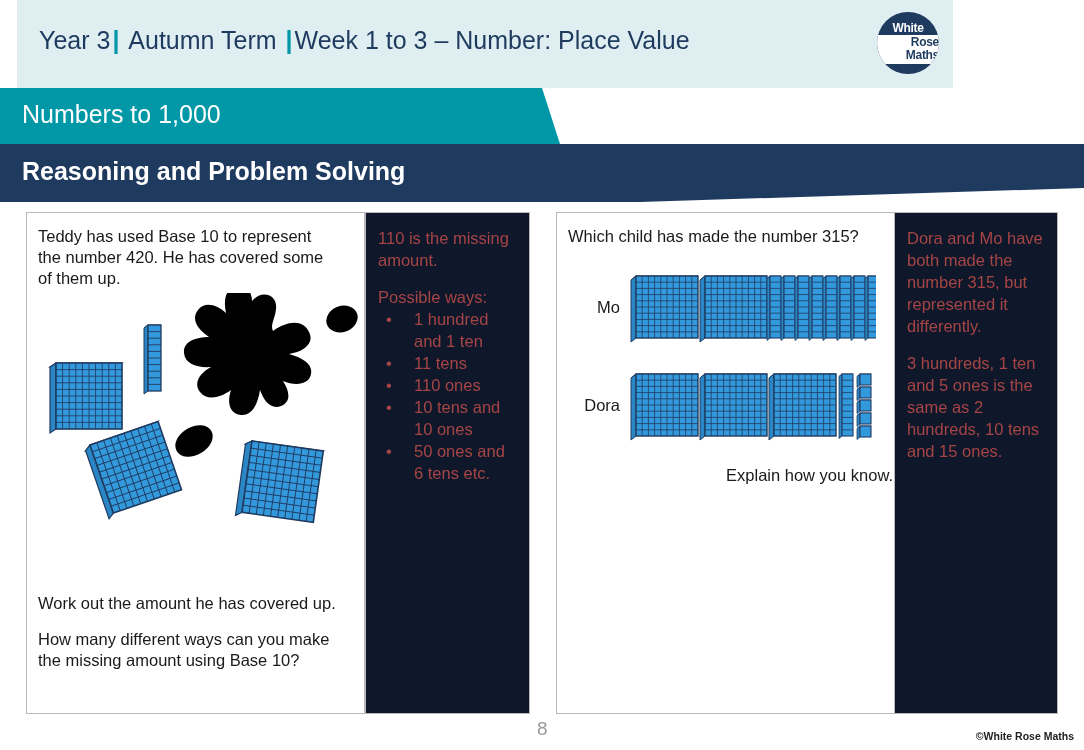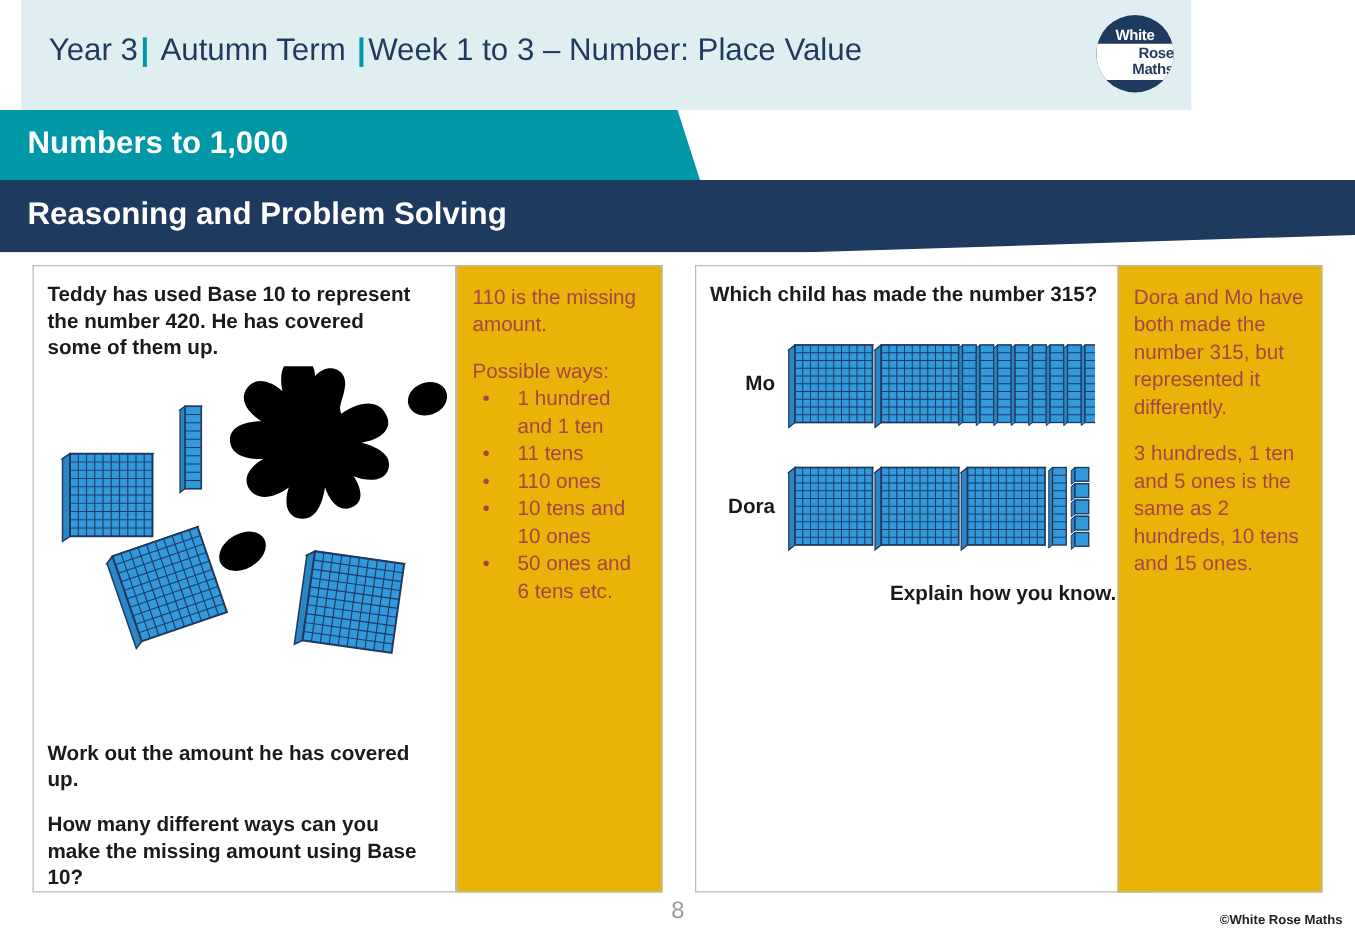--- a/index.html
+++ b/index.html
@@ -42,21 +42,21 @@
   }
 
   
   .teal-banner{
     position:absolute;left:0;top:88px;width:560px;height:56px;
     background:#0097a7;
     clip-path:polygon(0 0, 542px 0, 560px 56px, 0 56px);
   }
   .teal-banner .txt{
     position:absolute;left:22px;top:12px;
-    color:#ffffff;font-size:25px;font-weight:bold;white-space:nowrap;
+    color:#ffffff;font-size:25px;font-weight:normal;white-space:nowrap;
   }
 
   
   .navy-banner{
     position:absolute;left:0;top:144px;width:1084px;height:58px;
     background:#1f3a5f;
     clip-path:polygon(0 0, 1084px 0, 1084px 44px, 640px 58px, 0 58px);
   }
   .navy-banner .txt{
     position:absolute;left:22px;top:13px;
@@ -67,34 +67,34 @@
   .panel{
     position:absolute;top:212px;height:502px;
     border:1px solid #b9b9b9;background:#ffffff;
     box-sizing:border-box;display:flex;
   }
   .panel-left{left:26px;width:339px;}
   .panel-right{left:556px;width:366px;}
 
   .ans-panel{
     position:absolute;top:212px;height:502px;
-    border:1px solid #b9b9b9;background:#eab308;
+    border:1px solid #b9b9b9;background:#0f172a;
     box-sizing:border-box;
   }
   .ans-left{left:365px;width:165px;}
   .ans-right{left:894px;width:164px;}
 
   .q-text{
     font-size:16.5px;color:#1a1a1a;line-height:21px;
   }
   .a-text{
     font-size:16.5px;color:#a64545;line-height:22px;
   }
   .ans-inner{padding:14px 12px 0 12px;}
-  .q-inner{padding:13px 28px 0 11px;width:100%;box-sizing:border-box;position:relative;font-weight:bold;}
+  .q-inner{padding:13px 28px 0 11px;width:100%;box-sizing:border-box;position:relative;}
 
   .gap{height:15px;}
 
   ul.ways{margin:0;padding:0;list-style:none;}
   ul.ways li{
     position:relative;padding-left:36px;margin:0;
   }
   ul.ways li::before{
     content:"•";position:absolute;left:8px;top:0;color:#a64545;
   }

